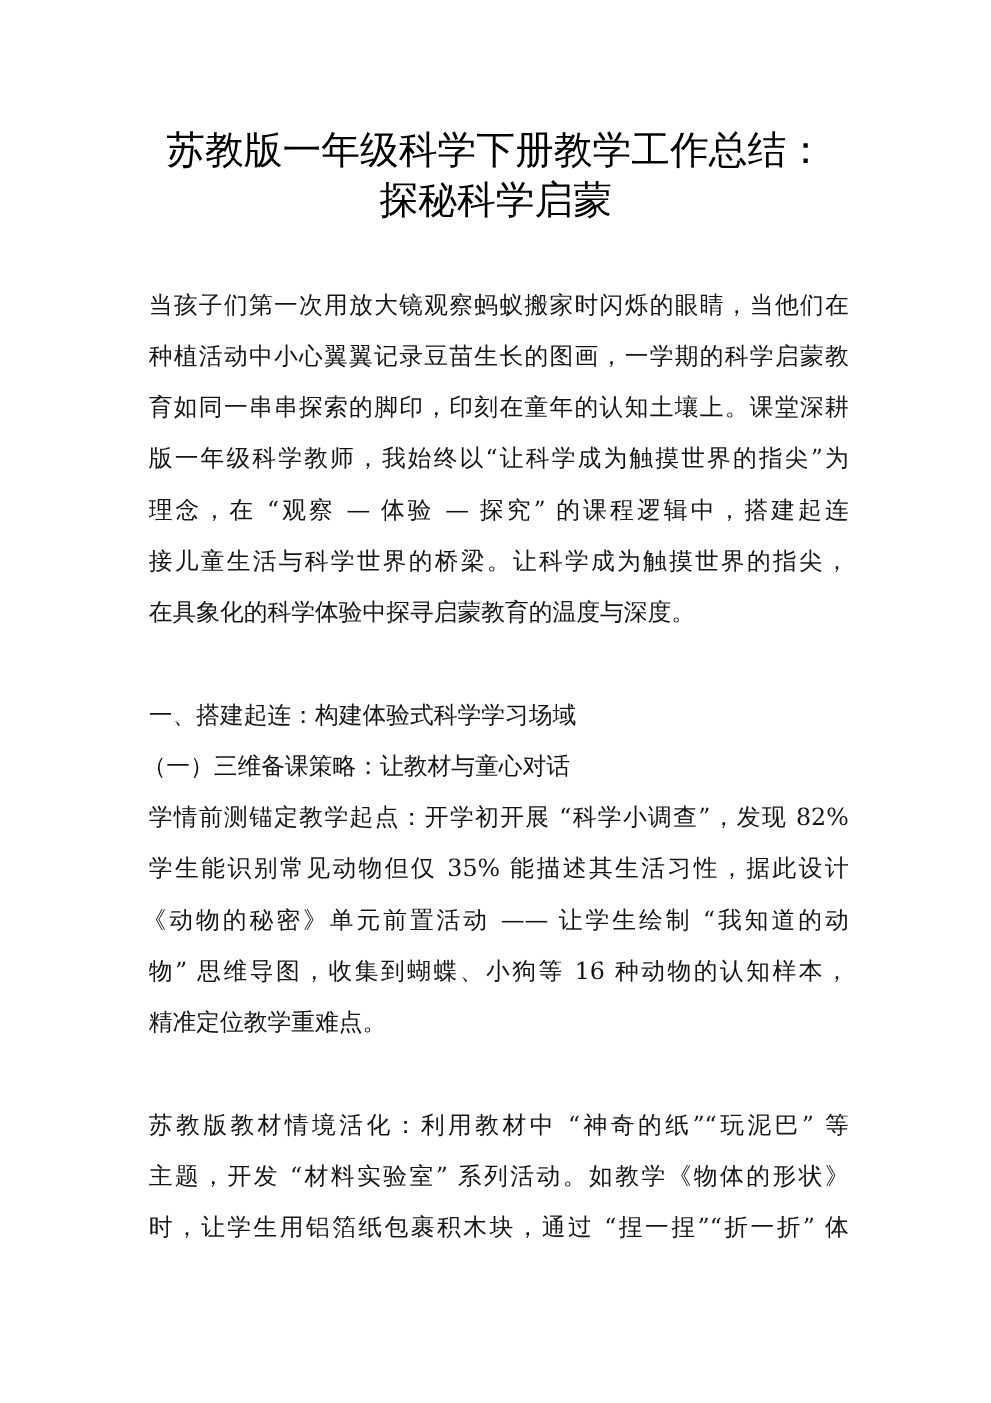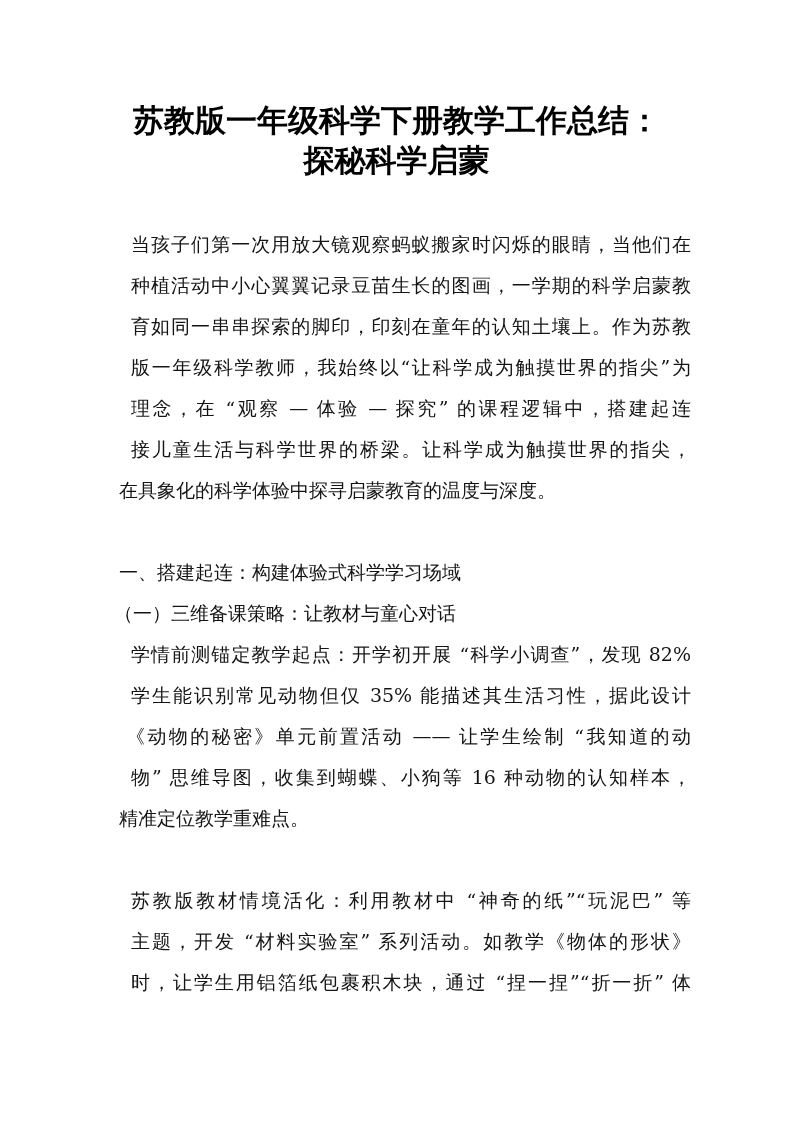--- a/index.html
+++ b/index.html
@@ -21,54 +21,53 @@
       width: 793px;
       height: 1122px;
       background: #ffffff;
     }
     .title {
       position: absolute;
       left: 0;
       width: 793px;
       text-align: center;
       font-family: "DejaVu Sans", "Liberation Sans", sans-serif;
-      font-weight: bold;
+      font-weight: normal;
       font-size: 31px;
       letter-spacing: 0px;
       color: #000000;
       line-height: 40px;
     }
     .title.l1 { top: 100px; }
     .title.l2 { top: 140px; }
     .line {
       position: absolute;
       left: 119px;
       width: 560px;
       font-size: 19px;
       line-height: 24px;
       white-space: nowrap;
       color: #141414;
     }
     .line.justify {
       text-align: justify;
       text-align-last: justify;
-      margin-left: 12px;
     }
   </style>
 </head>
 <body>
 
 <div class="page">
 
   <div class="title l1">苏教版一年级科学下册教学工作总结：</div>
   <div class="title l2">探秘科学启蒙</div>
 
   <div class="line justify" style="top:232px">当孩子们第一次用放大镜观察蚂蚁搬家时闪烁的眼睛，当他们在</div>
   <div class="line justify" style="top:273px">种植活动中小心翼翼记录豆苗生长的图画，一学期的科学启蒙教</div>
-  <div class="line justify" style="top:314px">育如同一串串探索的脚印，印刻在童年的认知土壤上。作为苏教</div>
+  <div class="line justify" style="top:314px">育如同一串串探索的脚印，印刻在童年的认知土壤上。课堂深耕</div>
   <div class="line justify" style="top:355px">版一年级科学教师，我始终以“让科学成为触摸世界的指尖”为</div>
   <div class="line justify" style="top:396px">理念，在 “观察 — 体验 — 探究” 的课程逻辑中，搭建起连</div>
   <div class="line justify" style="top:437px">接儿童生活与科学世界的桥梁。让科学成为触摸世界的指尖，</div>
   <div class="line" style="top:478px">在具象化的科学体验中探寻启蒙教育的温度与深度。</div>
 
   <div class="line" style="top:560px">一、搭建起连：构建体验式科学学习场域</div>
   <div class="line" style="top:601px; left:114px">（一）三维备课策略：让教材与童心对话</div>
 
   <div class="line justify" style="top:642px">学情前测锚定教学起点：开学初开展 “科学小调查”，发现 82%</div>
   <div class="line justify" style="top:683px">学生能识别常见动物但仅 35% 能描述其生活习性，据此设计</div>

